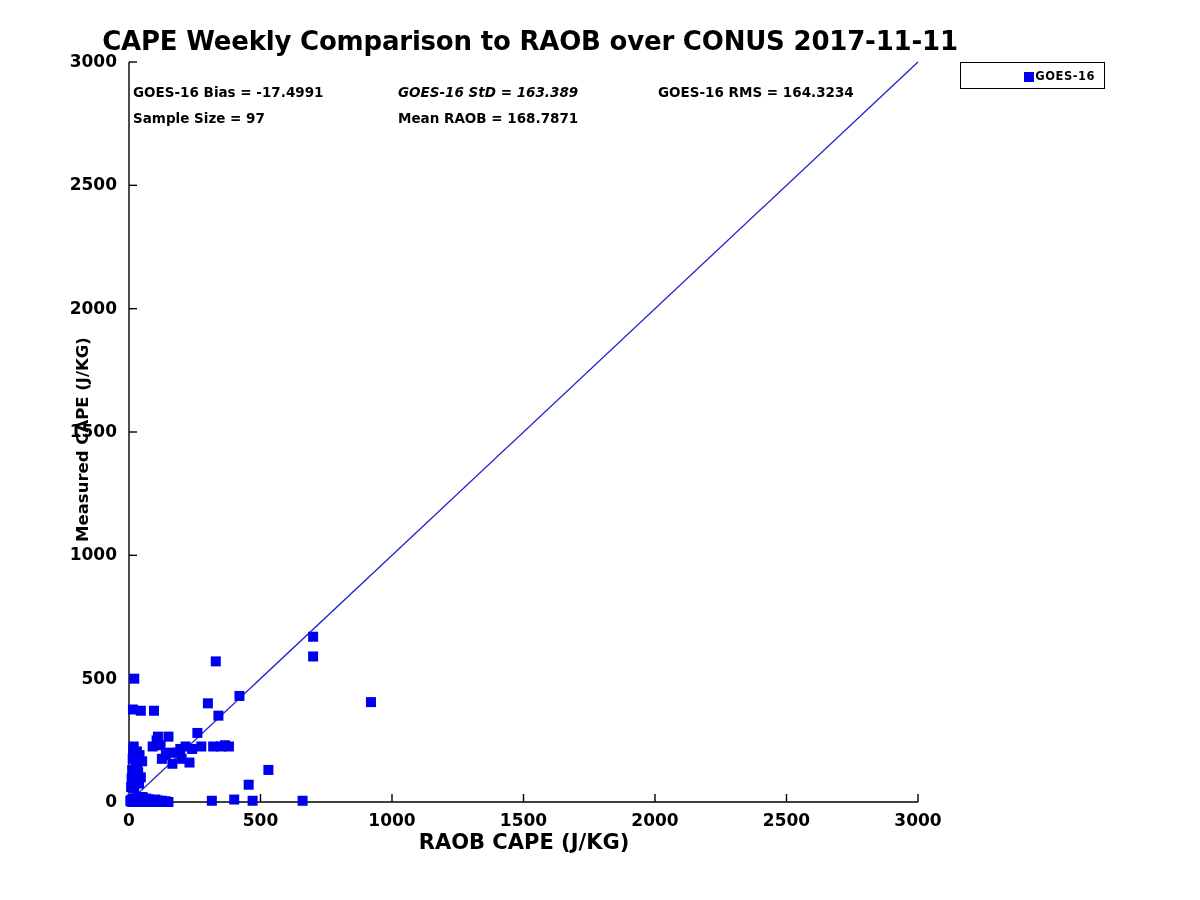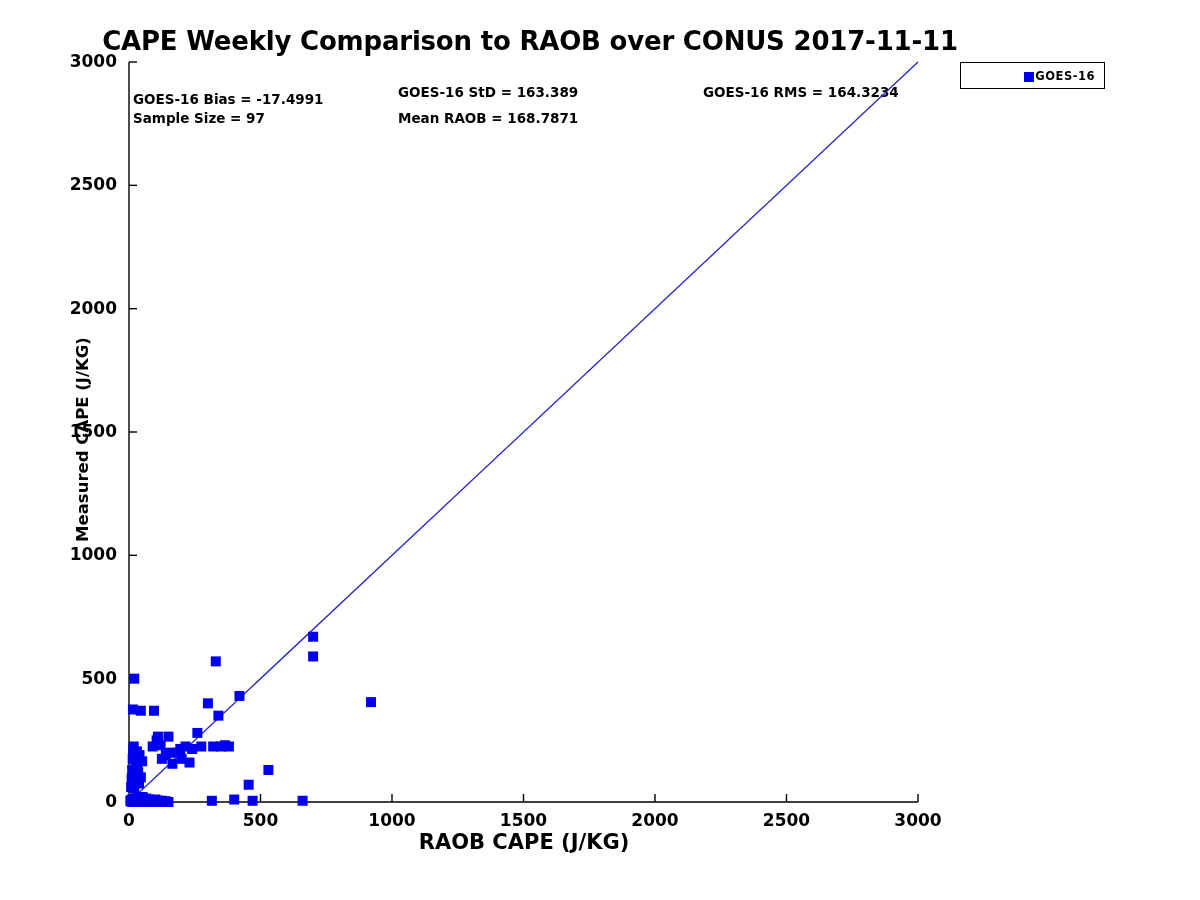--- a/index.html
+++ b/index.html
@@ -113,23 +113,23 @@
     height: 900px;
   }
 </style>
 </head>
 <body>
 
 <div id="figure">
 
   <div class="chart-title">CAPE Weekly Comparison to RAOB over CONUS 2017-11-11</div>
 
-  <div class="stat" id="stat-0" style="left: 133px; top: 84px; margin-top: 7px;">GOES-16 Bias = -17.4991</div>
-  <div class="stat" id="stat-1" style="left: 398px; top: 84px;">GOES-16 StD = 163.389</div>
-  <div class="stat" id="stat-2" style="left: 658px; top: 84px; margin-left: 45px;">GOES-16 RMS = 164.3234</div>
+  <div class="stat" id="stat-0" style="left: 133px; top: 84px;">GOES-16 Bias = -17.4991</div>
+  <div class="stat" id="stat-1" style="left: 398px; top: 84px; font-style: italic;">GOES-16 StD = 163.389</div>
+  <div class="stat" id="stat-2" style="left: 658px; top: 84px;">GOES-16 RMS = 164.3234</div>
   <div class="stat" id="stat-3" style="left: 133px; top: 110px;">Sample Size = 97</div>
   <div class="stat" id="stat-4" style="left: 398px; top: 110px;">Mean RAOB = 168.7871</div>
 
   <svg class="plot" id="plot-svg" viewBox="0 0 1200 900">
       <line x1="129" y1="62" x2="129" y2="802" stroke="#000" stroke-width="1.4"></line>
       <line x1="129" y1="802" x2="918" y2="802" stroke="#000" stroke-width="1.4"></line>
       <line x1="129" y1="802" x2="137" y2="802" stroke="#000" stroke-width="1.4"></line>
       <line x1="129" y1="678.6666666666666" x2="137" y2="678.6666666666666" stroke="#000" stroke-width="1.4"></line>
       <line x1="129" y1="555.3333333333334" x2="137" y2="555.3333333333334" stroke="#000" stroke-width="1.4"></line>
       <line x1="129" y1="432" x2="137" y2="432" stroke="#000" stroke-width="1.4"></line>

